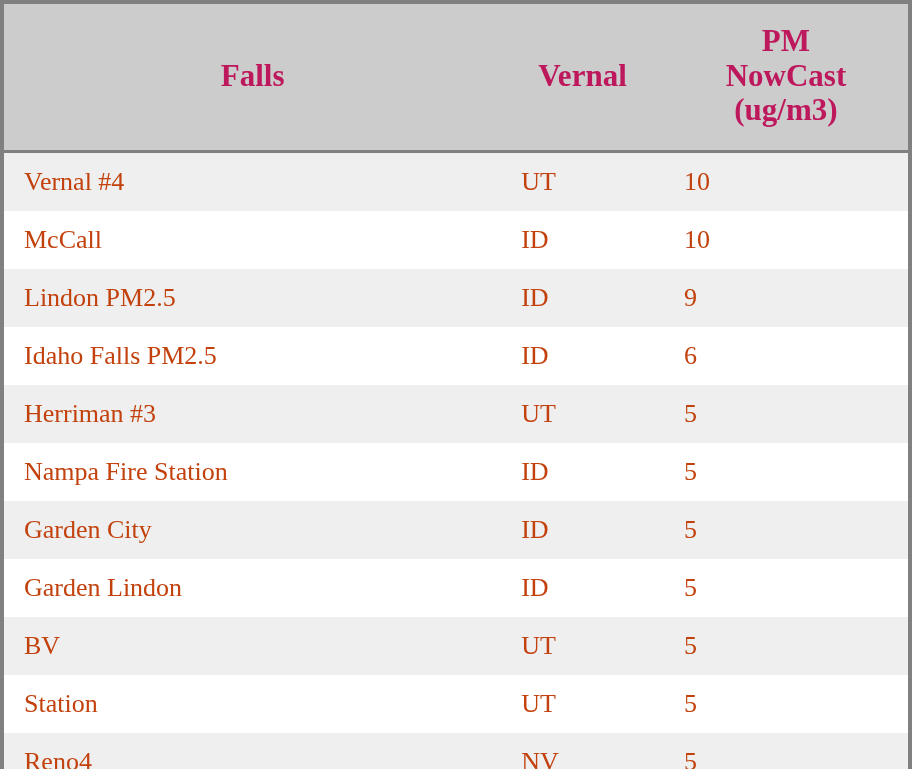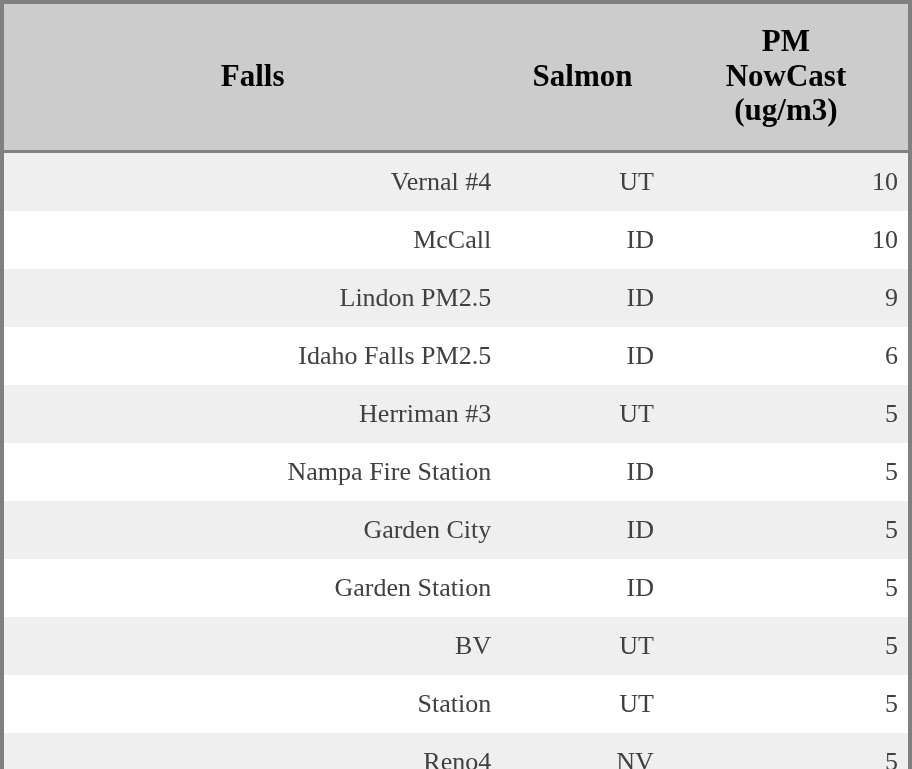--- a/index.html
+++ b/index.html
@@ -27,36 +27,36 @@
   }
   table.data-table col.col-site { width: 55%; }
   table.data-table col.col-state { width: 18%; }
   table.data-table col.col-value { width: 27%; }
 
   thead th {
     background: #cccccc;
     border-bottom: 3px solid #808080;
     font-weight: bold;
     font-size: 31px;
-    color: #000000;
+    color: #be185d;
     text-align: center;
     vertical-align: middle;
     padding: 8px 6px 10px 6px;
     line-height: 1.12;
     height: 128px;
   }
   thead th .hdr-line { display: block; }
 
   tbody td {
     font-size: 26px;
-    color: #404040;
-    text-align: right;
+    color: #c2410c;
+    text-align: left;
     vertical-align: middle;
     height: 58px;
-    padding: 0 10px;
+    padding: 0 20px;
     border: none;
   }
   tbody tr.row-odd td { background: #efefef; }
   tbody tr.row-even td { background: #ffffff; margin-left: 21px; }
 </style>
 </head>
 <body>
 
 <div class="table-frame">
   <table class="data-table">
@@ -64,21 +64,21 @@
       <col class="col-site">
       <col class="col-state">
       <col class="col-value">
     </colgroup>
     <thead>
       <tr>
         <th>
           <span class="hdr-line">Falls</span>
         </th>
         <th>
-          <span class="hdr-line">Salmon</span>
+          <span class="hdr-line">Vernal</span>
         </th>
         <th>
           <span class="hdr-line">PM</span>
           <span class="hdr-line">NowCast</span>
           <span class="hdr-line">(ug/m3)</span>
         </th>
       </tr>
     </thead>
     <tbody>
       <tr class="row-odd">
@@ -110,21 +110,21 @@
         <td>Nampa Fire Station</td>
         <td>ID</td>
         <td>5</td>
       </tr>
       <tr class="row-odd">
         <td>Garden City</td>
         <td>ID</td>
         <td>5</td>
       </tr>
       <tr class="row-even">
-        <td>Garden Station</td>
+        <td>Garden Lindon</td>
         <td>ID</td>
         <td>5</td>
       </tr>
       <tr class="row-odd">
         <td>BV</td>
         <td>UT</td>
         <td>5</td>
       </tr>
       <tr class="row-even">
         <td>Station</td>

